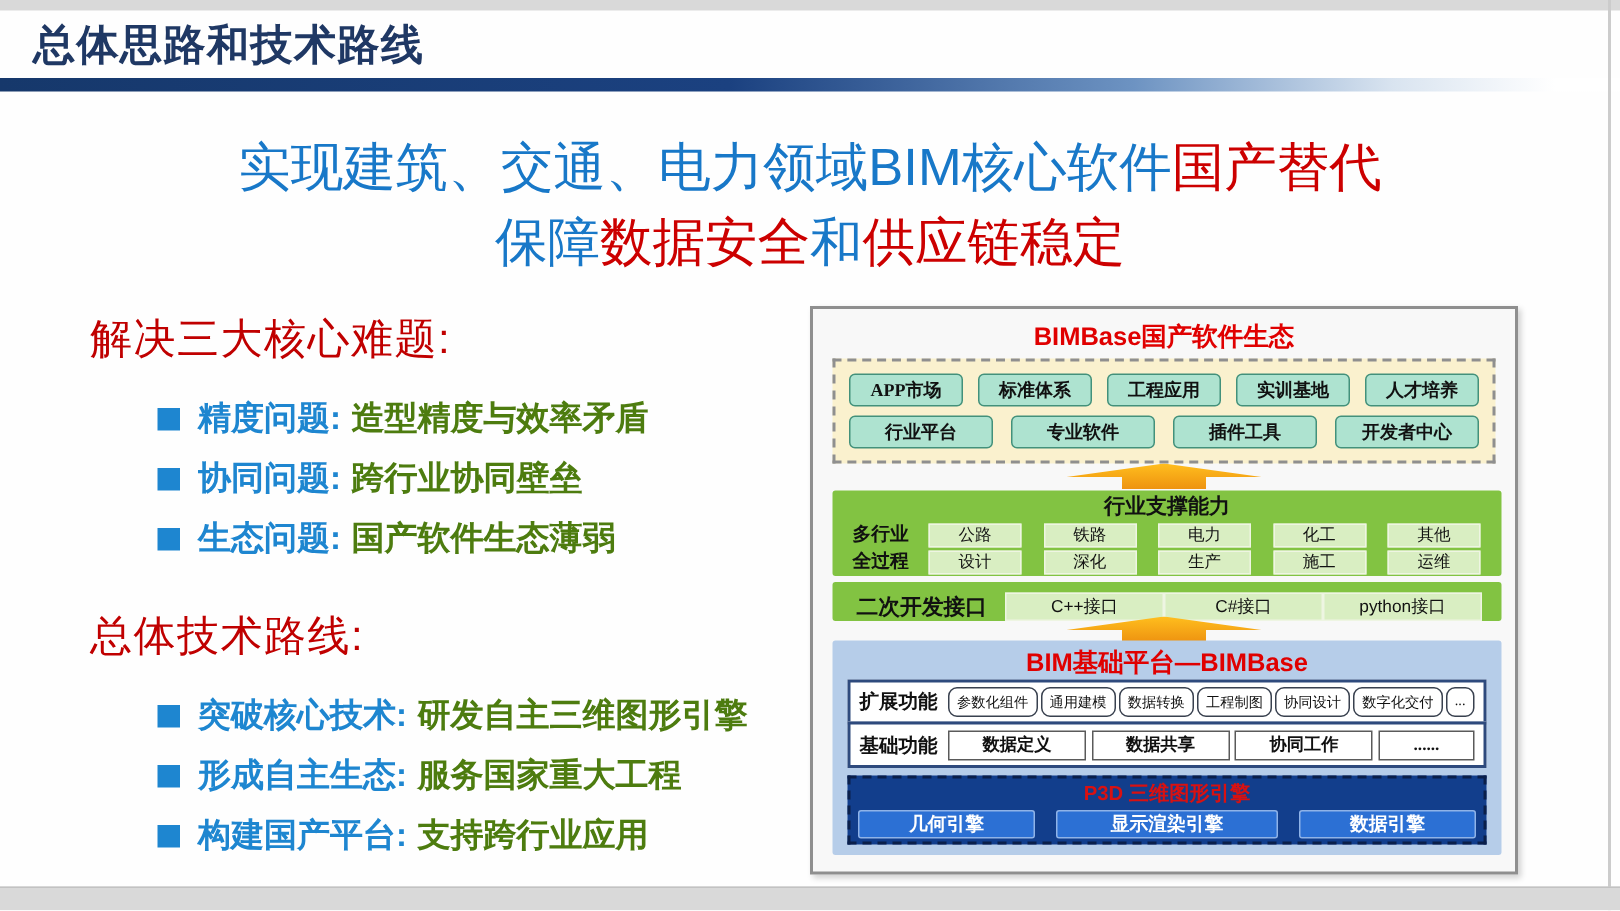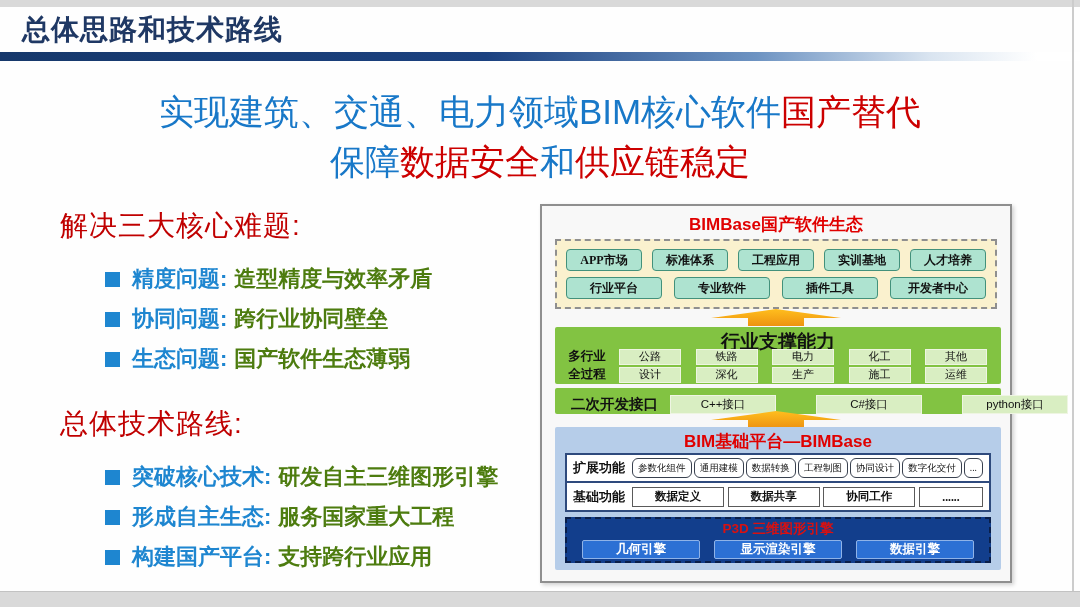--- a/index.html
+++ b/index.html
@@ -35,32 +35,32 @@
   .eco-row{display:flex;justify-content:space-between;}
   .tchip{background:#aee3d0;border:1px solid #43917b;border-radius:4px;height:22px;width:76px;
          display:flex;align-items:center;justify-content:center;font-size:12px;color:#111;font-weight:600;box-sizing:border-box;font-family:Liberation Serif, serif;}
   .tchip.wide{width:96px;}
 
   .arrow{position:absolute;left:50%;transform:translateX(-50%);}
   .arrow1{top:103px;}
   .arrow2{top:205px;}
 
   .green-box{position:absolute;left:13px;top:121px;width:446px;height:57px;background:#82c342;border-radius:2px;}
-  .green-title{text-align:center;font-size:19px;font-weight:bold;color:#111;padding-top:2px;}
+  .green-title{text-align:center;font-size:14px;font-weight:bold;color:#111;padding-top:2px;}
   .ind-row{position:absolute;left:0;width:100%;display:flex;align-items:center;}
   .ind-row.r0{top:21px;}
   .ind-row.r1{top:39px;}
   .ind-label{width:64px;text-align:center;font-size:12.5px;color:#111;font-weight:600;flex:none;}
   .ind-chips{flex:1;display:flex;justify-content:space-between;padding-right:14px;}
   .gchip{background:#d9eec2;border:1px solid #eef5e2;width:62px;height:16px;display:flex;align-items:center;
          justify-content:center;font-size:11px;color:#111;box-sizing:border-box;}
   .api-bar{position:absolute;left:13px;top:182px;width:446px;height:26px;background:#82c342;border-radius:2px;
            display:flex;align-items:flex-end;padding:0 16px;box-sizing:border-box;}
   .api-label{font-size:14.5px;font-weight:bold;color:#111;margin-right:12px;flex:none;}
-  .api-chips{flex:1;display:flex;justify-content:space-between;gap:40px;}
+  .api-chips{flex:1;display:flex;justify-content:space-between;}
   .gchip.api{width:106px;height:19px;font-size:11.5px;}
 
   .blue-box{position:absolute;left:13px;top:221px;width:446px;height:143px;background:#b6cde9;border-radius:2px;}
   .blue-title{text-align:center;font-size:17px;font-weight:bold;color:#e00000;padding-top:3px;}
   .white-row{position:absolute;left:10px;width:426px;background:#ffffff;border:2px solid #2e4a7d;
              box-sizing:border-box;display:flex;align-items:center;padding:0 6px;}
   .row-ext{top:26px;height:30px;}
   .row-basic{top:54px;height:31px;}
   .wlabel{font-size:13px;font-weight:bold;color:#111;margin-right:7px;flex:none;}
   .wchips{flex:1;display:flex;justify-content:space-between;align-items:center;font-family:Liberation Serif, serif;}
@@ -68,21 +68,21 @@
          display:flex;align-items:center;justify-content:center;font-size:9.5px;color:#111;box-sizing:border-box;}
   .bchip{background:#fff;border:1.5px solid #5a5a5a;height:20px;width:92px;display:flex;align-items:center;
          justify-content:center;font-size:11.5px;color:#111;font-weight:600;box-sizing:border-box;}
   .row-basic .bchip:last-child{width:64px;}
   .navy-box{position:absolute;left:10px;top:90px;width:426px;height:46px;background:#123e8c;
             border:2px dashed #0a1f4a;box-sizing:border-box;}
   .navy-title{text-align:center;font-size:13.5px;font-weight:bold;color:#d91111;padding-top:1px;}
   .engine-row{display:flex;justify-content:center;gap:14px;margin-top:2px;}
   .echip{background:#2c70d4;border:1px solid #8fb3e8;color:#ffffff;font-weight:bold;font-size:12.5px;height:19px;
          width:118px;display:flex;align-items:center;justify-content:center;border-radius:2px;box-sizing:border-box;}
-  .engine-row .echip:nth-child(2){width:128px;}
+  .engine-row .echip:nth-child(2){width:148px;}
 </style>
 </head>
 <body>
 
 <div class="slide">
   <div class="top-strip"></div>
 
   <h1 class="header-title">总体思路和技术路线</h1>
   <div class="divider"></div>
 

